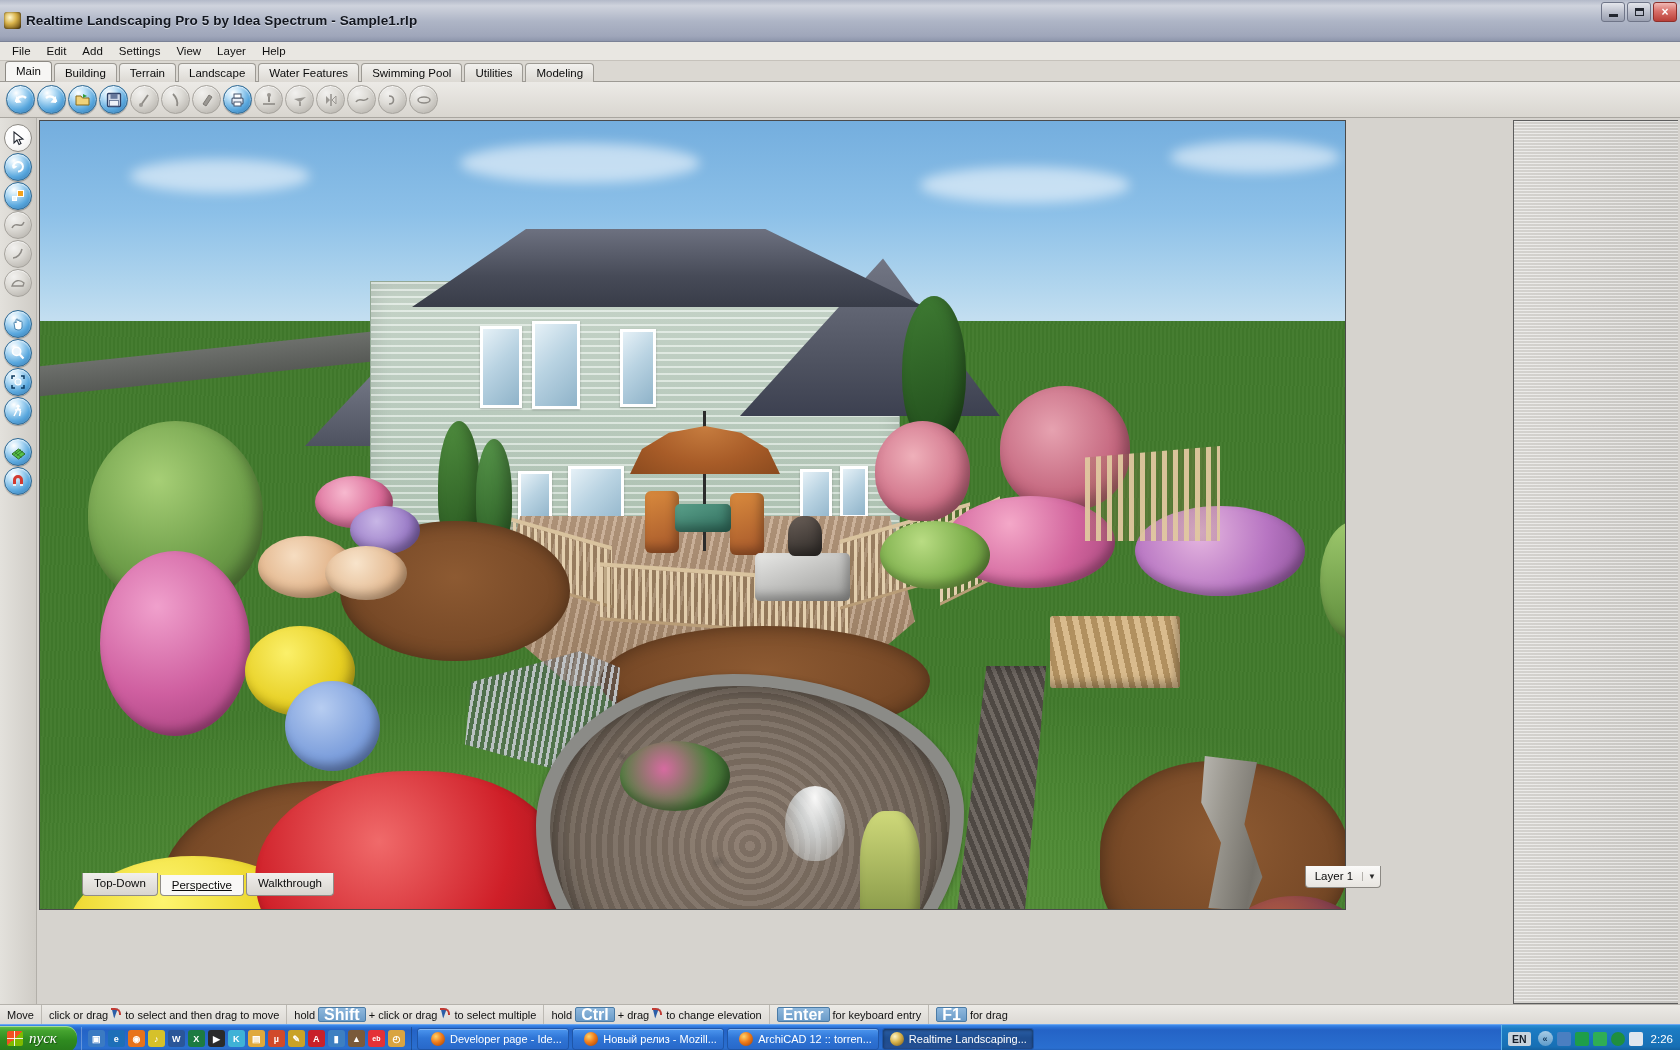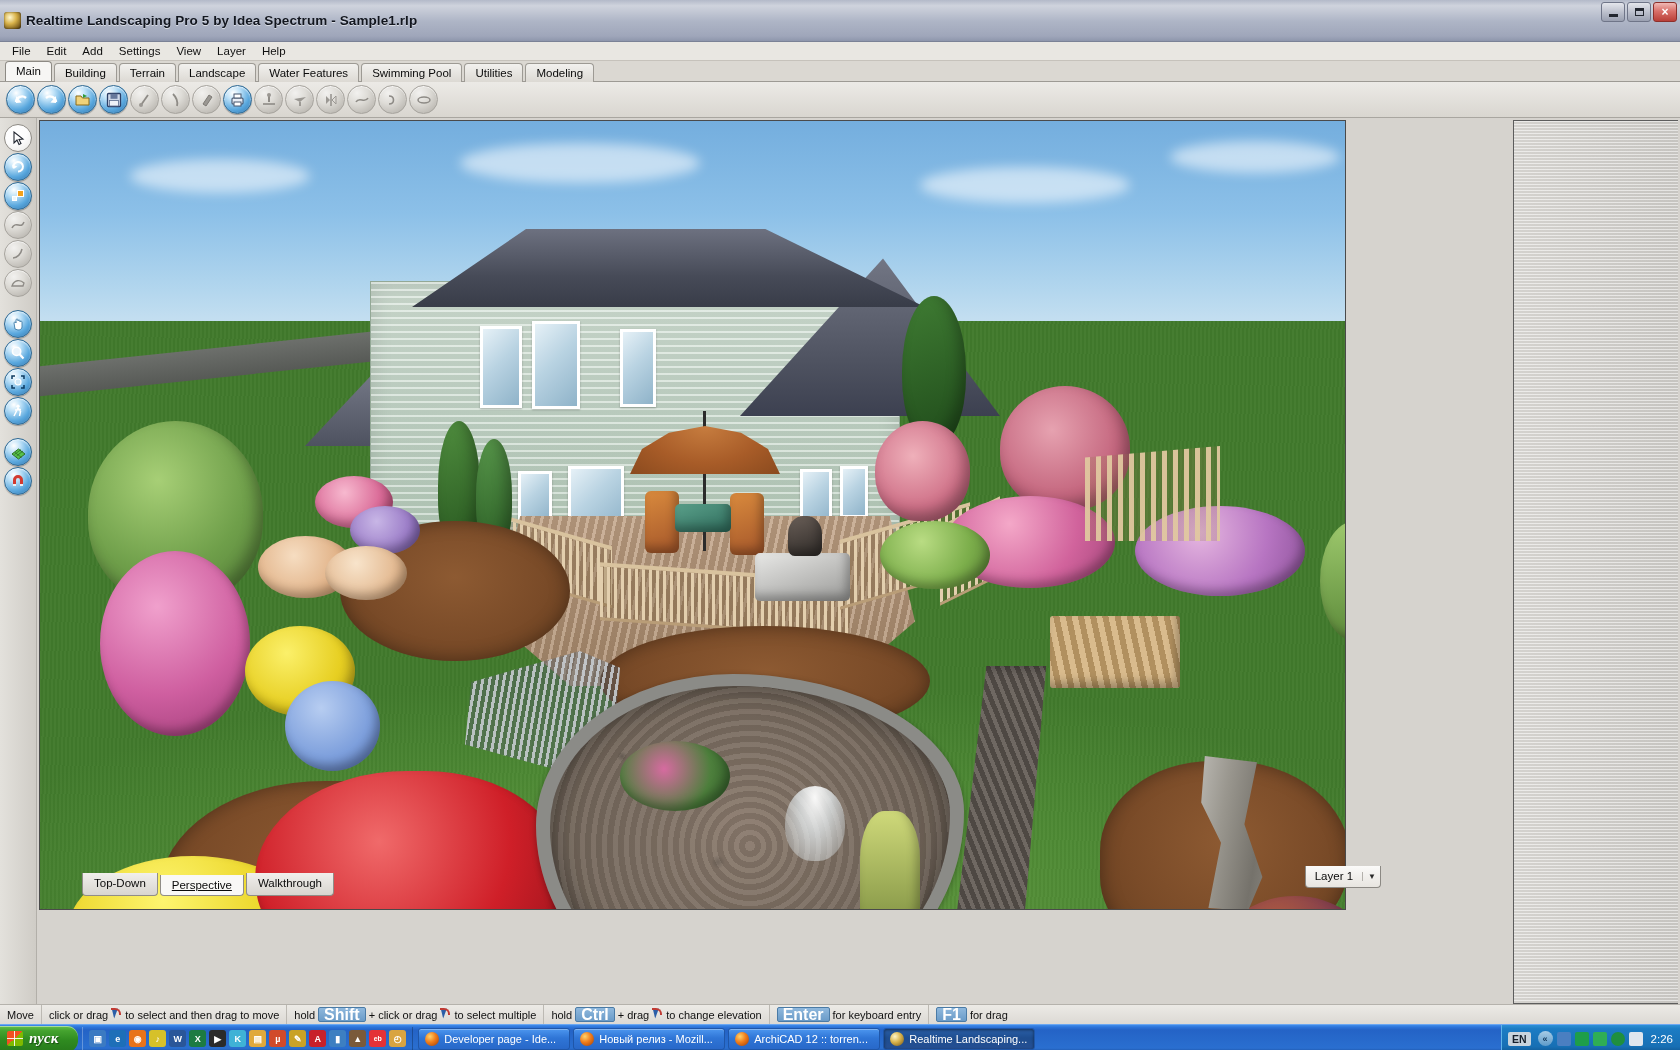--- a/index.html
+++ b/index.html
@@ -318,34 +318,35 @@
       #7fba00;
     position:relative; overflow:hidden;
   }
   #startbtn .flag:after{
     content:"";position:absolute;inset:0;
     background:
       linear-gradient(90deg,rgba(255,255,255,.9) 0 1px,transparent 0) 7px 0/100% 100% no-repeat,
       linear-gradient(180deg,rgba(255,255,255,.9) 0 1px,transparent 0) 0 7px/100% 100% no-repeat;
   }
   #startbtn .txt{
-    font-family:"Liberation Serif", serif; font-style:italic; font-weight:bold;
+    font-family:"Liberation Serif", serif; font-style:italic; font-weight:normal;
     font-size:15px; color:#fff; text-shadow:1px 1px 1px rgba(0,0,0,.45);
   }
   #quicklaunch{ display:flex; align-items:center; gap:3px; padding:0 6px;
     border-left:1px solid rgba(255,255,255,.28); border-right:1px solid rgba(0,0,0,.25); height:24px; }
   #quicklaunch .ql{ width:17px;height:17px;border-radius:3px;display:flex;
     align-items:center;justify-content:center;font-size:9px;color:#fff;font-weight:bold; }
   #tasklist{ display:flex; align-items:center; gap:3px; padding-left:5px; flex:1 1 auto; overflow:hidden; }
   .taskbtn{
     height:22px; width:152px; display:flex; align-items:center; gap:5px; padding:0 6px;
     background:linear-gradient(to bottom,#4c96ef,#2f75d6 45%,#2868c9);
     border:1px solid #1f56a8; border-radius:3px;
     font-size:11px; color:#fff; white-space:nowrap; overflow:hidden;
     box-shadow:inset 0 1px 0 rgba(255,255,255,.3);
+    justify-content:flex-end;
   }
   .taskbtn.active{ background:linear-gradient(to bottom,#2a5fa8,#1e4d8f 45%,#254f93);
     box-shadow:inset 0 1px 3px rgba(0,0,0,.5); }
   .taskbtn .ficon{ width:14px;height:14px;border-radius:50%;flex:0 0 auto;
     background:radial-gradient(circle at 35% 32%,#ffd36b 0%,#ef7c1b 45%,#9b3c08 100%); }
   .taskbtn.active .ficon{ background:radial-gradient(circle at 35% 32%,#fff6c8 0%,#d8b24a 45%,#6b4f18 100%); }
   #tray{
     display:flex; align-items:center; gap:4px; height:100%; padding:0 7px 0 6px;
     background:linear-gradient(to bottom,#2d91d6 0%,#1c7cc4 14%,#176fb4 80%,#115a96 100%);
     border-left:1px solid #5fb3e8;

